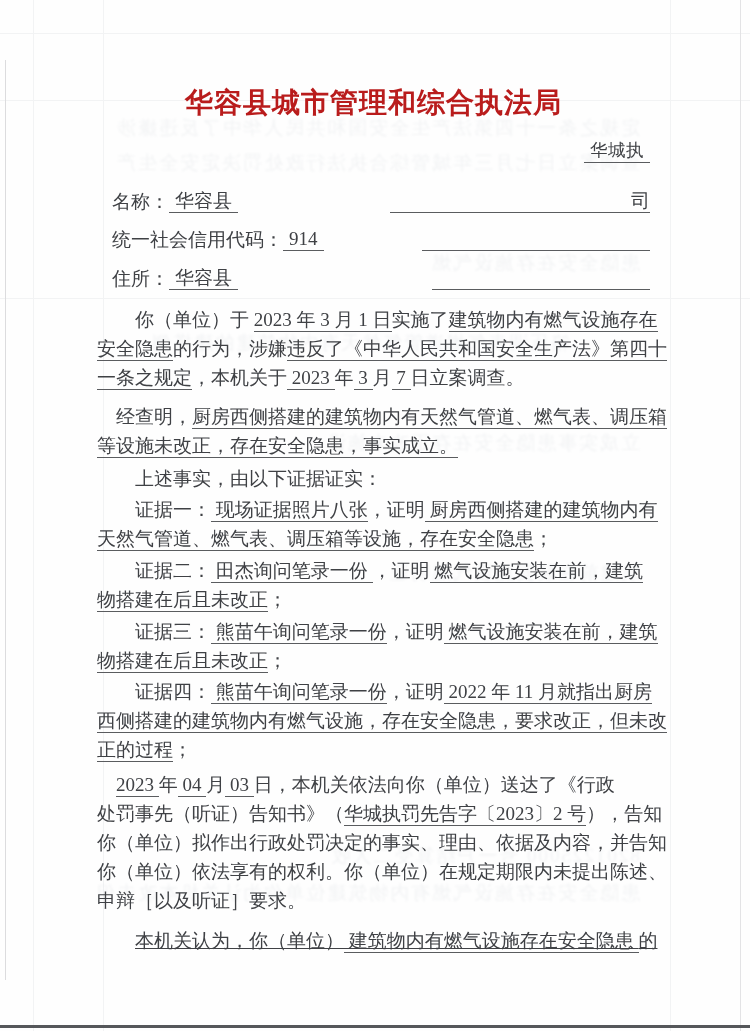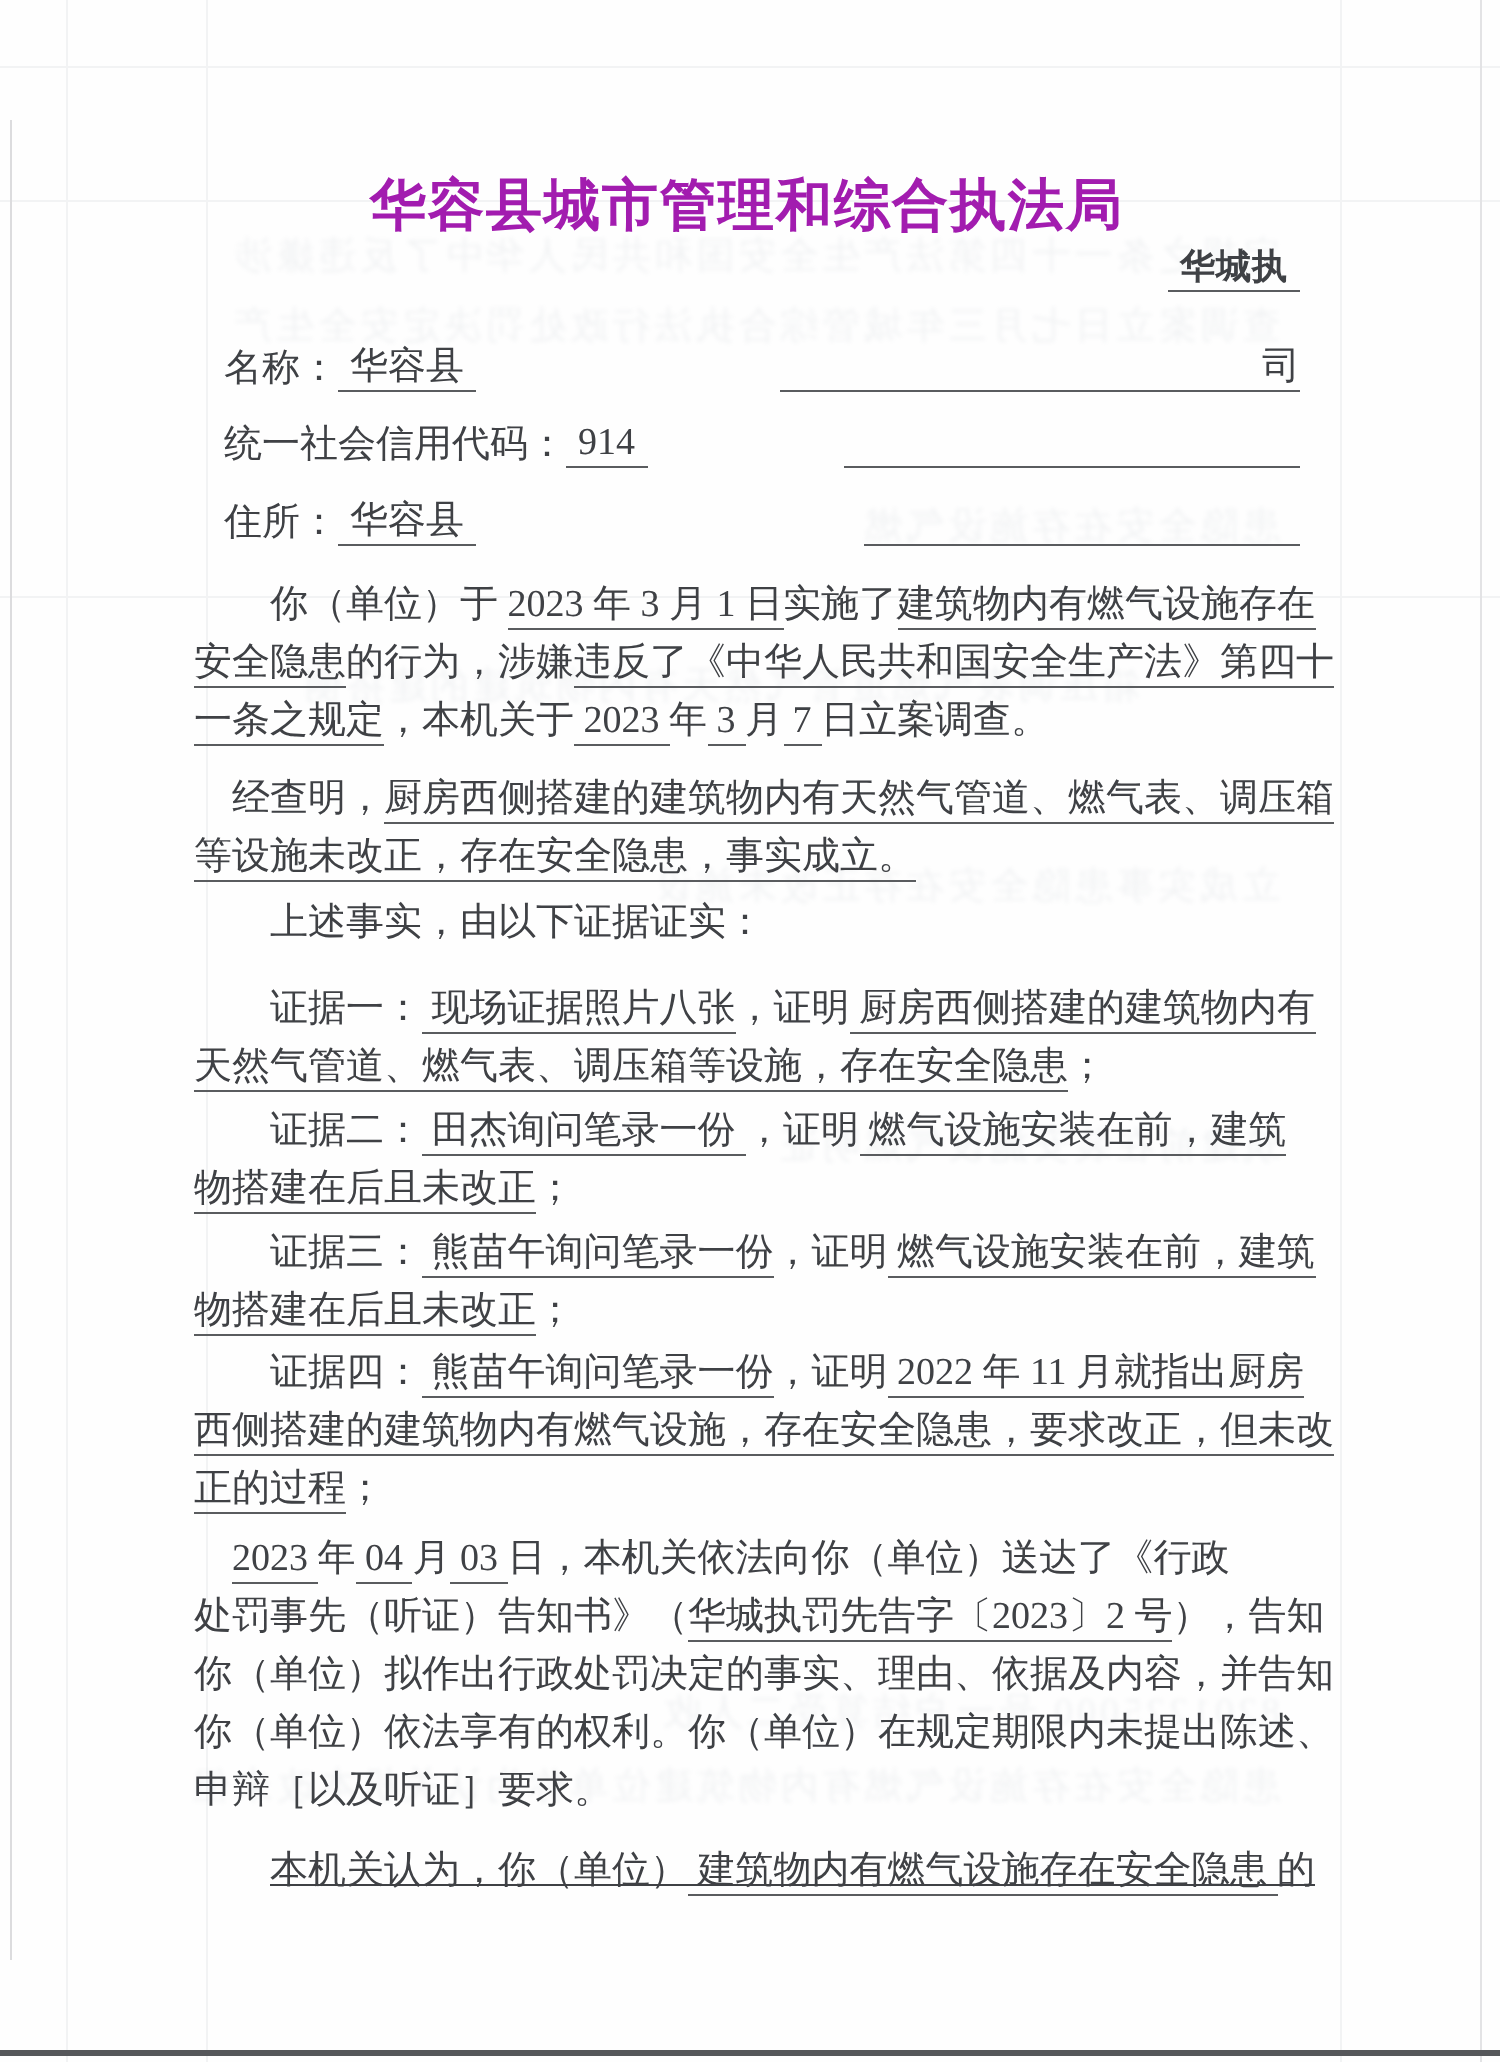--- a/index.html
+++ b/index.html
@@ -33,30 +33,29 @@
     overflow:hidden;
     pointer-events:none;
   }
 
   .content { position:absolute; left:97px; top:84px; width:553px; }
 
   .title {
     text-align:center;
     font-family:"Liberation Sans", sans-serif;
     font-weight:700;
-    color:#a21caf;
+    color:#b91c1c;
   }
   .t1 { font-size:28px; letter-spacing:1px; }
   .t2 { font-size:27px; margin-top:17px; }
 
   .docno {
     display:flex; justify-content:flex-end; align-items:flex-end;
-    font-size:17.5px; height:24px;
+    margin-top:17px; font-size:17.5px; height:24px;
     letter-spacing:0.5px;
-    font-weight:bold;
   }
 
   .u { border-bottom:1px solid #5a5c5f; }
 
   .fields { margin-top:15px;text-align:right; }
   .fline {
     display:flex; align-items:flex-end;
     height:38.5px; font-size:19px; padding-left:15px; padding-bottom:4px;
   }
   .fline span { line-height:23px; }
@@ -123,21 +122,21 @@
         </div>
     </div>
 
     <div class="bodyc" id="body-lines">
         <div class="bline ind2"><span>你（单位）于 </span><span class="u">2023 年 3 月 1 日</span><span>实施了</span><span class="u">建筑物内有燃气设施存在</span></div>
         <div class="bline"><span class="u">安全隐患</span><span>的行为，涉嫌</span><span class="u">违反了《中华人民共和国安全生产法》第四十</span></div>
         <div class="bline"><span class="u">一条之规定</span><span>，本机关于</span><span class="u"> 2023 </span><span>年</span><span class="u"> 3 </span><span>月</span><span class="u"> 7 </span><span>日立案调查。</span></div>
         <div class="bline ind1" style="margin-top: 10px;"><span>经查明，</span><span class="u">厨房西侧搭建的建筑物内有天然气管道、燃气表、调压箱</span></div>
         <div class="bline"><span class="u">等设施未改正，存在安全隐患，事实成立。</span></div>
         <div class="bline ind2" style="margin-top: 4px;"><span>上述事实，由以下证据证实：</span></div>
-        <div class="bline ind2" style="margin-top: 14px;"><span>证据一：</span><span class="u"> 现场证据照片八张</span><span>，证明</span><span class="u"> 厨房西侧搭建的建筑物内有</span></div>
+        <div class="bline ind2" style="margin-top: 2px;"><span>证据一：</span><span class="u"> 现场证据照片八张</span><span>，证明</span><span class="u"> 厨房西侧搭建的建筑物内有</span></div>
         <div class="bline"><span class="u">天然气管道、燃气表、调压箱等设施，存在安全隐患</span><span>；</span></div>
         <div class="bline ind2" style="margin-top: 3px;"><span>证据二：</span><span class="u"> 田杰询问笔录一份 </span><span>，证明</span><span class="u"> 燃气设施安装在前，建筑</span></div>
         <div class="bline"><span class="u">物搭建在后且未改正</span><span>；</span></div>
         <div class="bline ind2" style="margin-top: 3px;"><span>证据三：</span><span class="u"> 熊苗午询问笔录一份</span><span>，证明</span><span class="u"> 燃气设施安装在前，建筑</span></div>
         <div class="bline"><span class="u">物搭建在后且未改正</span><span>；</span></div>
         <div class="bline ind2" style="margin-top: 2px;"><span>证据四：</span><span class="u"> 熊苗午询问笔录一份</span><span>，证明</span><span class="u"> 2022 年 11 月就指出厨房</span></div>
         <div class="bline"><span class="u">西侧搭建的建筑物内有燃气设施，存在安全隐患，要求改正，但未改</span></div>
         <div class="bline"><span class="u">正的过程</span><span>；</span></div>
         <div class="bline ind1" style="margin-top: 6px;"><span class="u"> 2023 </span><span>年</span><span class="u"> 04 </span><span>月</span><span class="u"> 03 </span><span>日，本机关依法向你（单位）送达了《行政</span></div>
         <div class="bline"><span>处罚事先（听证）告知书》（</span><span class="u">华城执罚先告字〔2023〕2 号</span><span>），告知</span></div>

